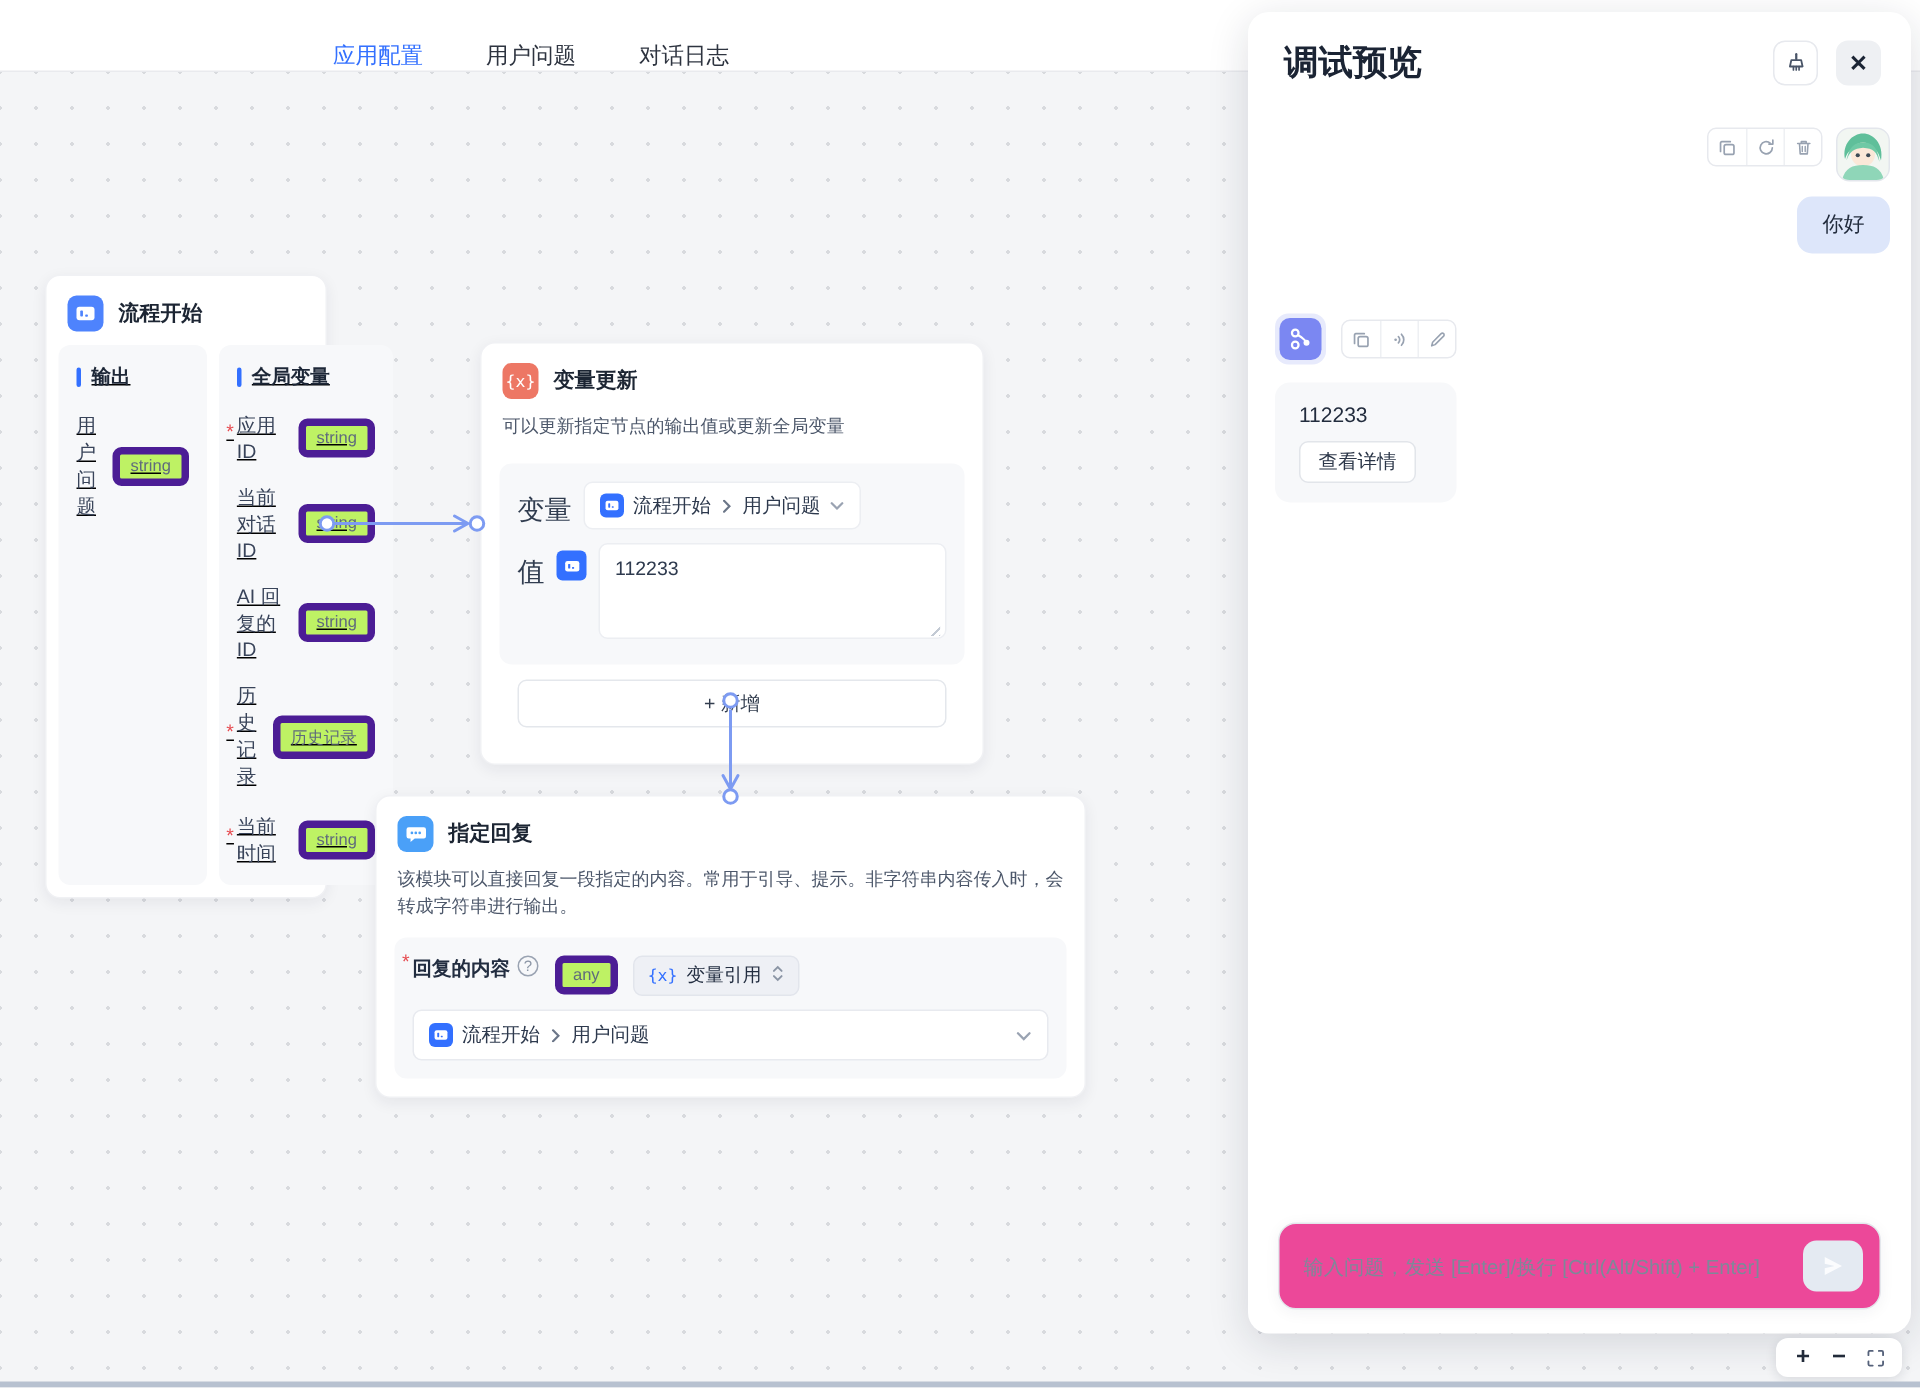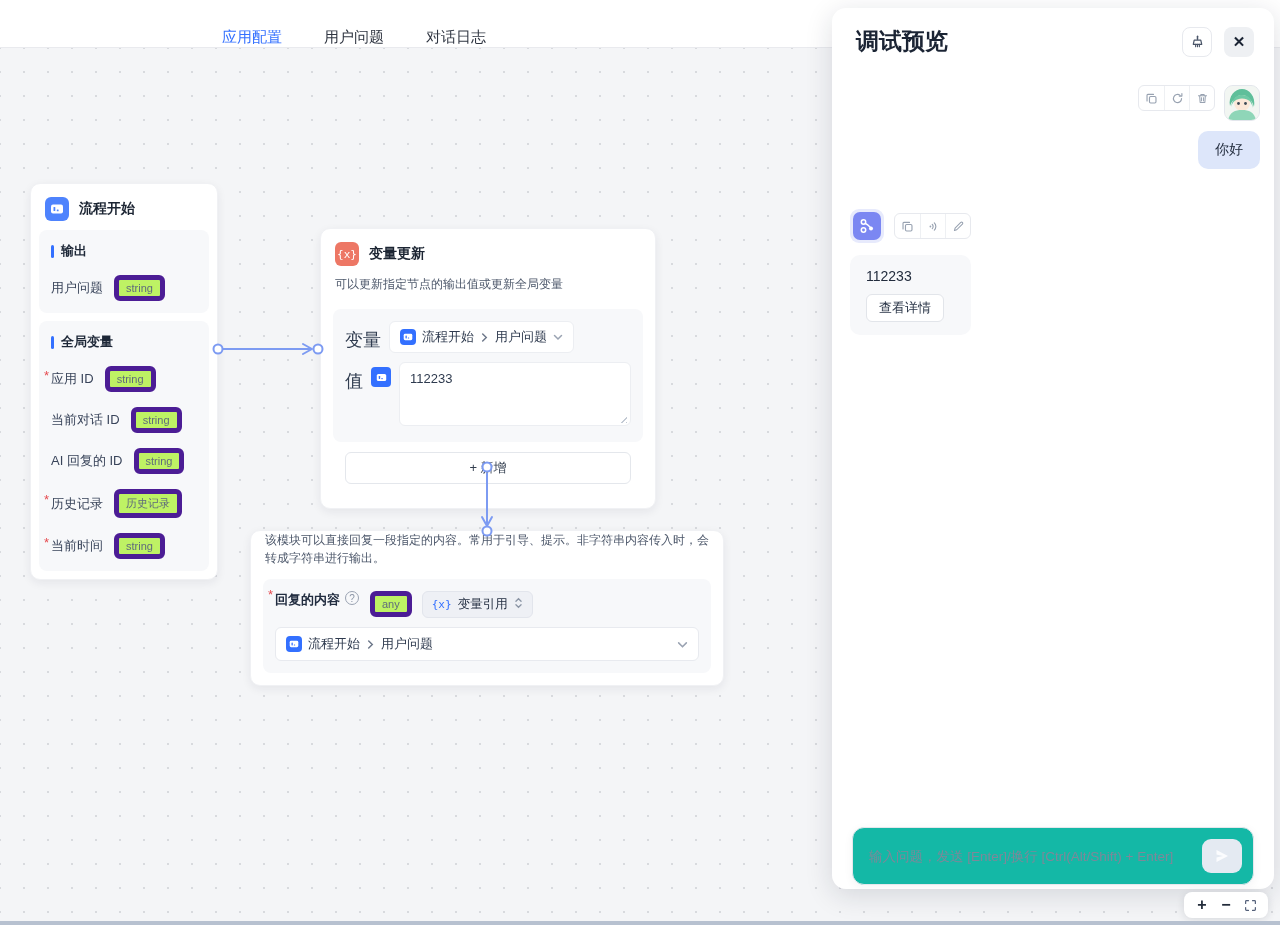--- a/index.html
+++ b/index.html
@@ -40,21 +40,21 @@
   .section-bar { width:3px; height:13px; border-radius:2px; background:#3370ff; }
   .row { display:flex; align-items:center; margin-top:15px; }
   .row-label { font-size:13px; color:#39445a; }
   .req { display:inline-block; width:0; overflow:visible; color:#e64b50;
     font-size:13px; transform:translate(-7px,-4px); }
   .tag { margin-left:11px; font-size:11px; color:#5f6b7c; background:#bef264;
     border:5px solid #4c1d95; border-radius:6px; padding:2px 7px; white-space:nowrap; }
 
   
   #node-start { left:30px; top:183px; width:188px; }
-  #node-start .sections { padding:0 8px 8px; display:flex; flex-direction:column; gap:8px; }
+  #node-start .sections { padding:0 8px 8px; display:flex; flex-direction:row; gap:8px;text-decoration:underline; }
 
   
   #node-update { left:320px; top:228px; width:336px; }
   #node-update .body { padding:6px 12px 12px; }
   .kv-row { display:flex; align-items:flex-start; }
   .kv-label { width:44px; font-size:18px; color:#313d50; padding-top:7px; }
   .pill { display:inline-flex; align-items:center; gap:6px; background:#fff;
     border:1px solid #eceef2; border-radius:6px; padding:6px 10px; font-size:13px;
     color:#2e3a4e; cursor:pointer; }
   .mini-icon { width:16px; height:16px; border-radius:4px; background:#3370ff;
@@ -124,22 +124,22 @@
   .msg-bot .meta { display:flex; align-items:center; gap:10px; }
   .avatar-bot-wrap { width:34px; height:34px; border-radius:9px; background:#e7eafc;
     display:flex; align-items:center; justify-content:center; }
   .avatar-bot { width:28px; height:28px; border-radius:7px; background:#7b87f2;
     display:flex; align-items:center; justify-content:center; }
   .bubble-bot { margin-top:12px; background:#f7f8fa; border-radius:10px;
     padding:13px 16px 13px; font-size:14px; color:#222c3d; min-width:104px; }
   .detail-btn { margin-top:10px; background:#fff; border:1px solid #e2e5ea;
     border-radius:6px; padding:4px 12px; font-size:13px; color:#2b3648; cursor:pointer;
     display:block; }
-  .chat-input-wrap { position:absolute; left:20px; right:20px; bottom:4px;
-    border:1px solid #e4e7ec; border-radius:12px; background:#14b8a6;
+  .chat-input-wrap { position:absolute; left:20px; right:20px; bottom:16px;
+    border:1px solid #e4e7ec; border-radius:12px; background:#ec4899;
     box-shadow:0 2px 10px rgba(25,32,51,.05); height:58px;
     display:flex; align-items:center; padding:0 11px 0 16px; }
   .chat-input { flex:1; border:none; outline:none; font-size:13.5px; color:#2e3a4e;
     font-family:inherit; background:transparent; }
   .chat-input::placeholder { color:#7e8899; }
   .send-btn { width:40px; height:34px; border:none; border-radius:9px; background:#e4eaf2;
     display:flex; align-items:center; justify-content:center; cursor:pointer; }
 
   
   .zoom-ctrl { position:absolute; right:12px; bottom:7px; z-index:6; background:#fff;
@@ -268,20 +268,31 @@
           <textarea style="">112233</textarea>
           <span class="resize-grip"></span>
         </span>
       </div>
     </div>
     <button class="add-btn">+ 新增</button>
   </div>
 </div>
 
 <div class="node" id="node-reply">
+  <div class="node-head">
+    <span class="node-icon" style="background:#4aa0f8">
+      <svg width="14" height="14" viewBox="0 0 14 14">
+          <path d="M2 2.5 h10 a1.5 1.5 0 0 1 1.5 1.5 v4.5 a1.5 1.5 0 0 1 -1.5 1.5 h-6 l-2.8 2.3 v-2.3 h-1.2 a1.5 1.5 0 0 1 -1.5 -1.5 v-4.5 a1.5 1.5 0 0 1 1.5 -1.5 z" fill="#fff" transform="translate(0.5,0)"></path>
+          <circle cx="4.6" cy="6.3" r="0.9" fill="#4aa0f8"></circle>
+          <circle cx="7.2" cy="6.3" r="0.9" fill="#4aa0f8"></circle>
+          <circle cx="9.8" cy="6.3" r="0.9" fill="#4aa0f8"></circle>
+        </svg>
+    </span>
+    <span class="node-title">指定回复</span>
+  </div>
   <div class="node-desc">该模块可以直接回复一段指定的内容。常用于引导、提示。非字符串内容传入时，会转成字符串进行输出。</div>
   <div class="body">
     <div class="gray-box">
       <div class="field-head">
         <span class="req">*</span>
         <span class="field-label">回复的内容</span>
         <span class="help-icon">?</span>
         <span class="tag">any</span>
         <span class="mode-pill">
           <span class="bracex">{x}</span>

